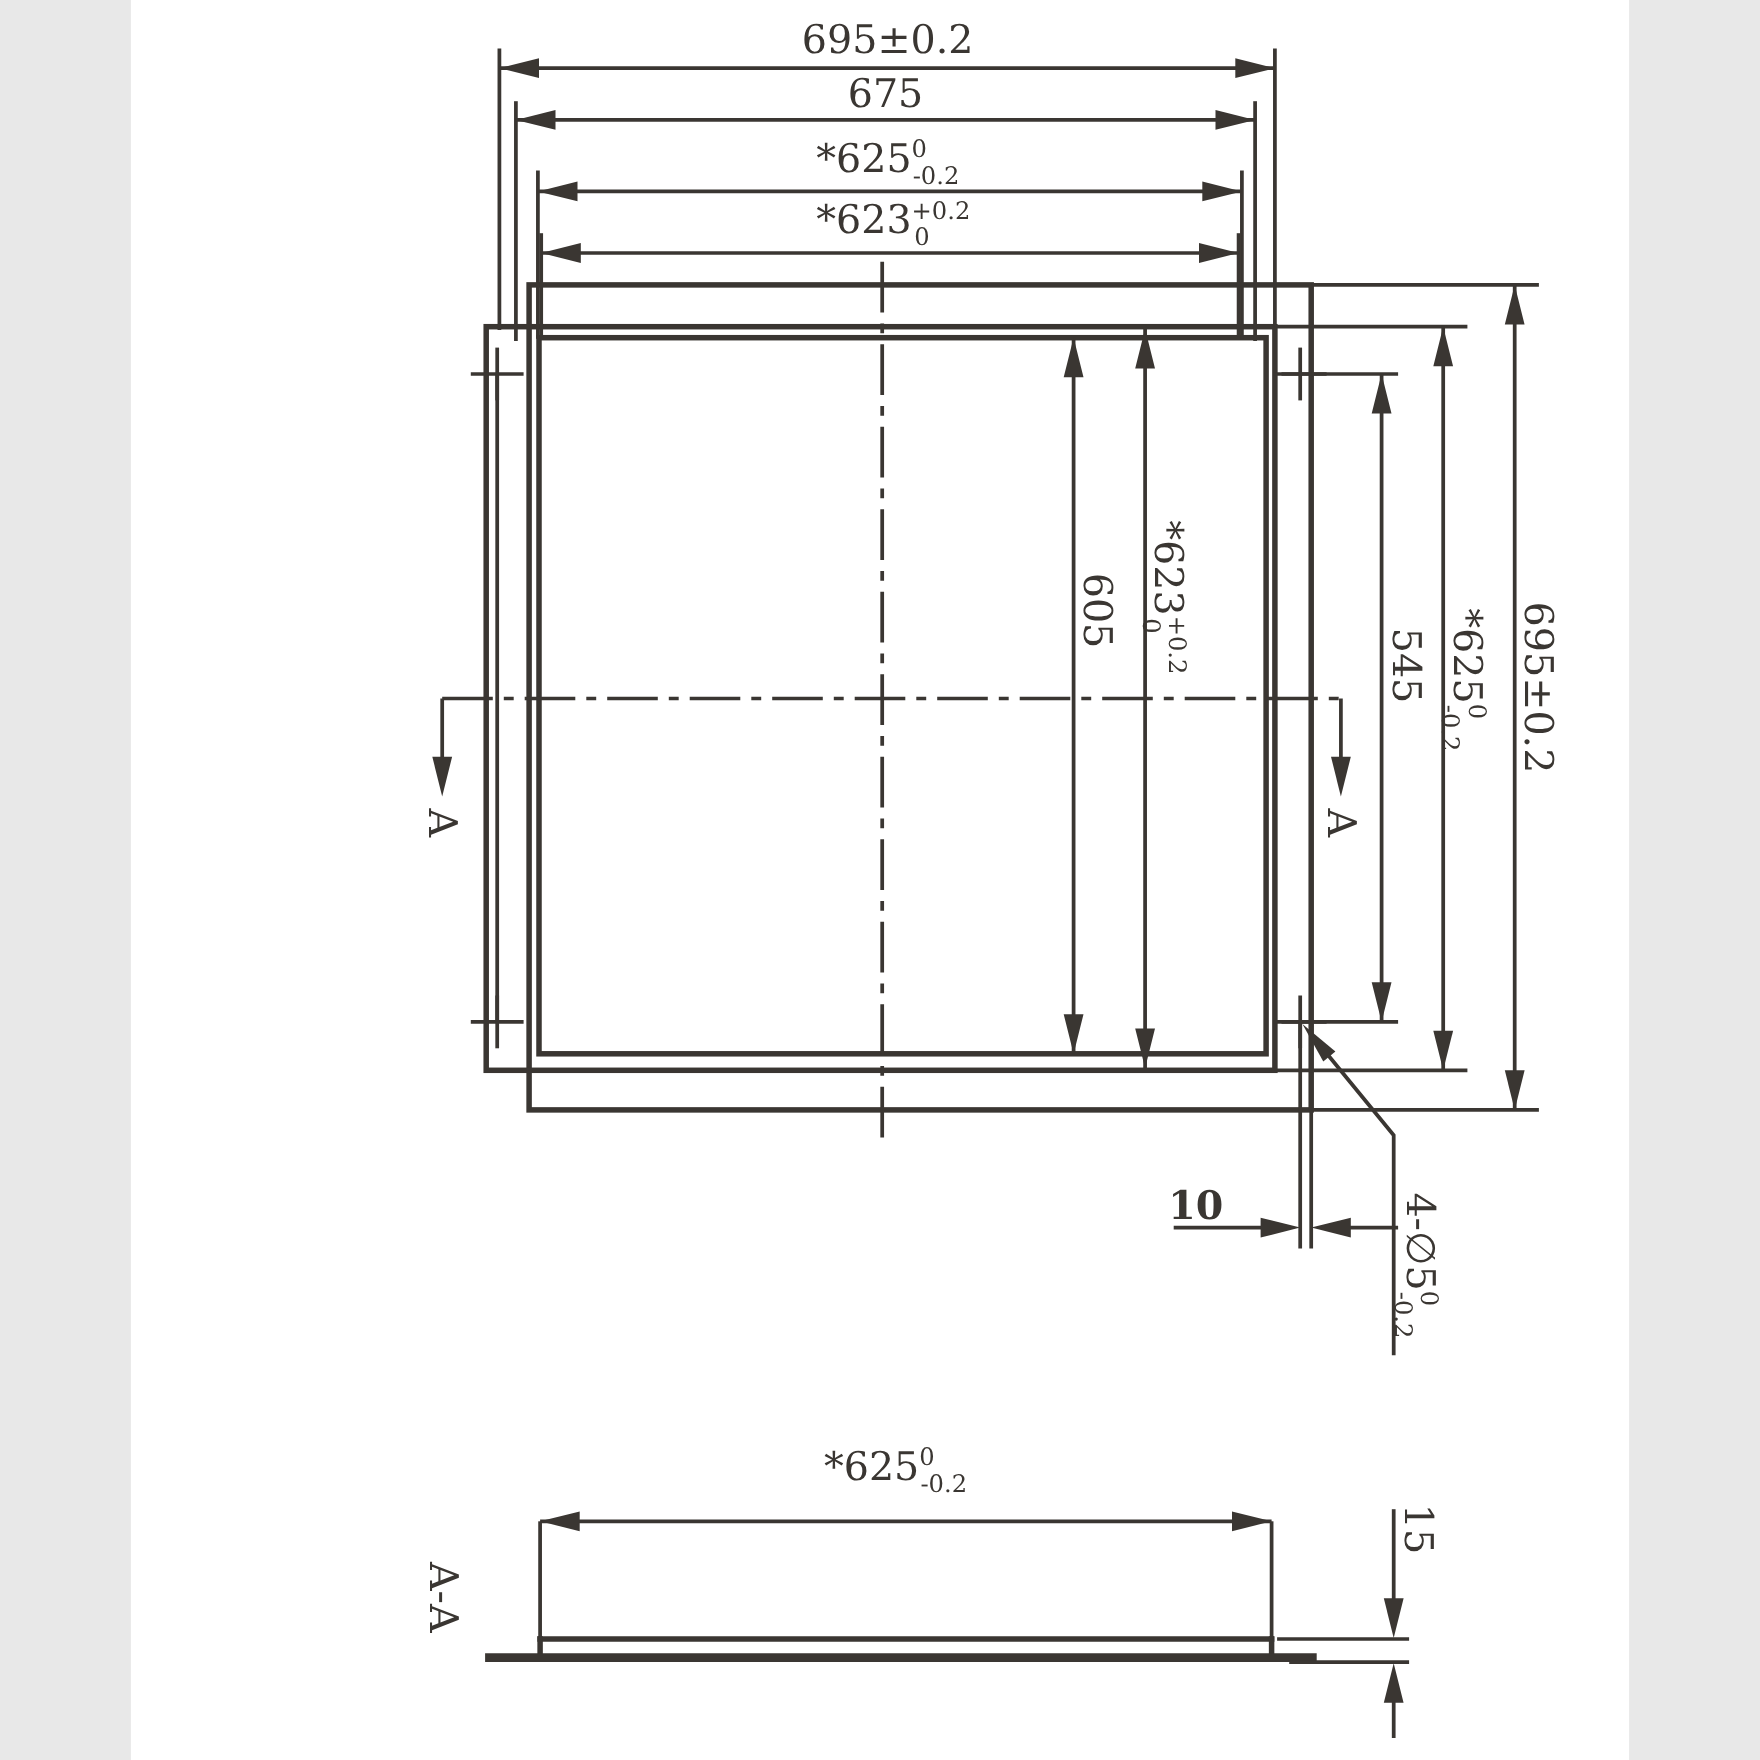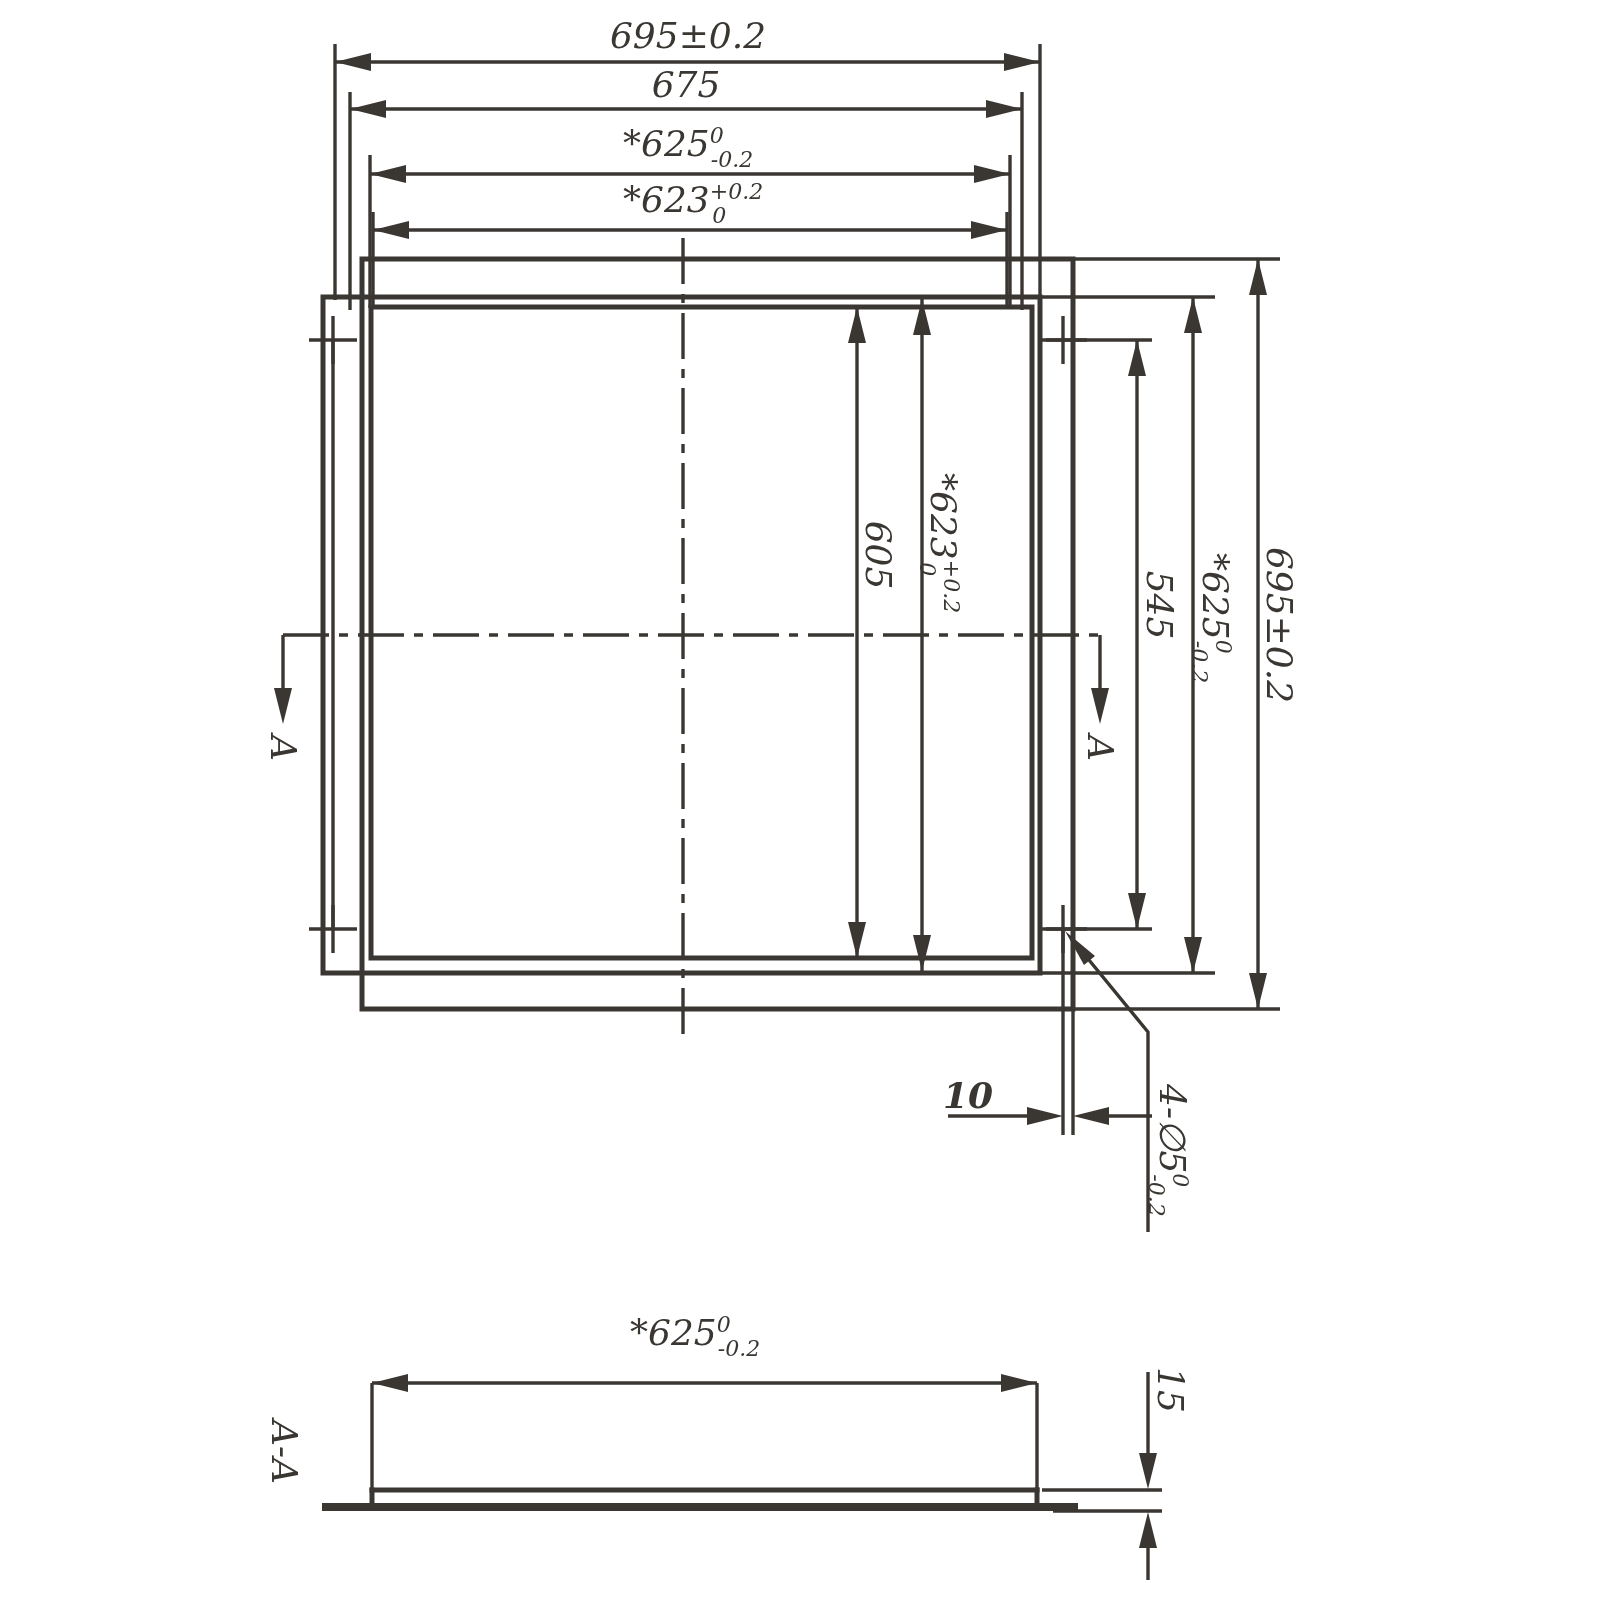--- a/index.html
+++ b/index.html
@@ -1,19 +1,19 @@
 <!DOCTYPE html>
 <html style="--ink: #3a3632; --paper: #ffffff;"><head>
 <meta charset="utf-8">
 <style>
   :root { --ink: #3a3632; --paper: #ffffff; }
   html,body { margin:0; padding:0; background:#e8e8e8; }
   .page {
-    width:1600px; height:1600px; background:var(--paper);
-    position:relative; margin:0 auto; overflow:hidden;font-style:italic;
+    width:1362px; height:1600px; background:var(--paper);
+    position:relative; margin:0 auto; overflow:hidden;
   }
   svg { display:block; }
   .ln   { stroke:var(--ink); stroke-width:5;   fill:none; stroke-linecap:square; }
   .thin { stroke:var(--ink); stroke-width:3.4; fill:none; stroke-linecap:butt; }
   .flange { stroke:var(--ink); stroke-width:8; fill:none; stroke-linecap:butt; }
   .cl   { stroke:var(--ink); stroke-width:3.4; fill:none; stroke-dasharray:46 10 9 10; }
   .ah   { fill:var(--ink); stroke:none; }
   text  { font-family:"DejaVu Serif","Liberation Serif",serif; font-size:36px;
           fill:var(--ink); }
   .tol  { font-size:22px; }

